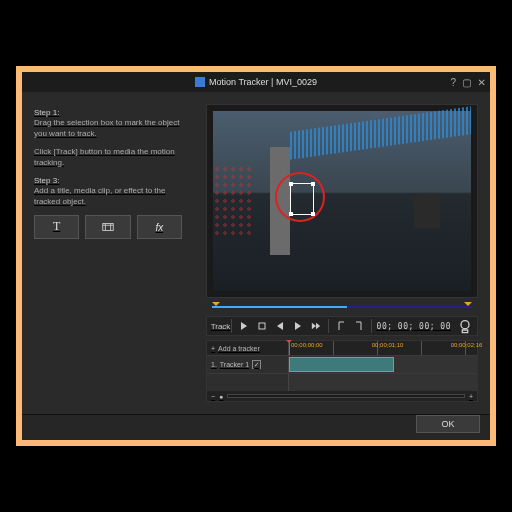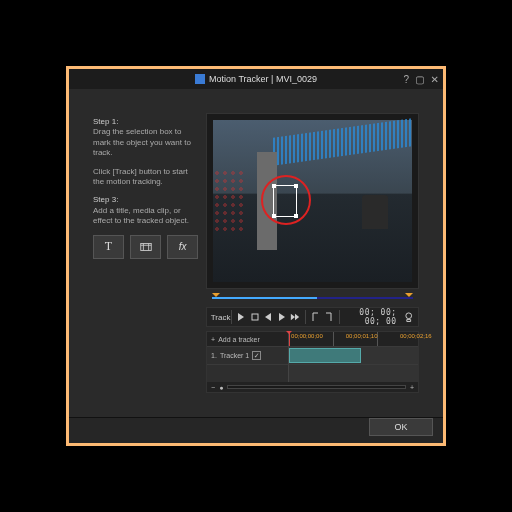--- a/index.html
+++ b/index.html
@@ -1,22 +1,22 @@
 <!DOCTYPE html>
 <html><head>
 <meta charset="utf-8">
 <style>
 * { box-sizing: border-box; margin: 0; padding: 0; font-family: "Segoe UI", Arial, sans-serif; }
 body { background: #000; width: 512px; height: 512px; display: flex; align-items: center; justify-content: center; }
-.window { width: 380px; height: 380px; background: #2a2a2a; border: 3px solid #fdba74; display: flex; flex-direction: column; position: relative; }
+.window { width: 480px; height: 380px; background: #2a2a2a; border: 6px solid #fdba74; display: flex; flex-direction: column; position: relative; }
 .titlebar { height: 20px; background: #1c1c1c; display: flex; align-items: center; justify-content: center; position: relative; font-size: 9px; color: #ddd; }
 .titlebar .ticon { width: 10px; height: 10px; background: #3a7bd5; margin-right: 4px; display: inline-block; }
 .titlebar .controls { position: absolute; right: 4px; display: flex; gap: 6px; color: #aaa; font-size: 10px; }
 .titlebar .controls span { cursor: default; }
-.body { flex: 1; display: flex; padding: 24px; gap: 8px; overflow: hidden; }
+.body { flex: 1; display: flex; padding: 12px; gap: 24px; overflow: hidden; text-decoration: underline; }
 .left { width: 148px; color: #ccc; font-size: 8px; line-height: 1.3; }
 .left .step-t { margin-top: 4px; }
 .left .step-d { color: #aaa; margin-bottom: 8px; }
 .btnrow { display: flex; gap: 6px; margin-top: 6px; }
 .btn3 { flex: 1; height: 24px; background: #3a3a3a; border: 1px solid #555; display: flex; align-items: center; justify-content: center; color: #ddd; font-size: 10px; font-style: italic; }
 .btn3.t { font-family: Georgia, serif; font-style: normal; font-size: 12px; }
 .btn3 svg { width: 14px; height: 14px; }
 .right { flex: 1; display: flex; flex-direction: column; gap: 4px; }
 .preview { flex: 1; background: #1a1a1a; position: relative; border: 1px solid #333; overflow: hidden; }
 .scene { position: absolute; inset: 6px; background: linear-gradient(180deg,#4b5d6f 0%,#3a4650 45%,#232a30 46%,#1a1f24 100%); }
@@ -67,21 +67,21 @@
     <div class="controls">
       <span>?</span>
       <span>▢</span>
       <span>✕</span>
     </div>
   </div>
   <div class="body">
     <div class="left">
       <div class="step-t">Step 1:</div>
       <div class="step-d">Drag the selection box to mark the object you want to track.</div>
-      <div class="step-d">Click [Track] button to start the motion tracking.</div>
+      <div class="step-d">Click [Track] button to media the motion tracking.</div>
       <div class="step-t">Step 3:</div>
       <div class="step-d">Add a title, media clip, or effect to the tracked object.</div>
       <div class="btnrow">
         <div class="btn3 t">T</div>
         <div class="btn3">
           <svg viewBox="0 0 16 16" stroke="#ccc" fill="none">
               <rect x="2" y="4" width="12" height="8"></rect>
               <path d="M2 6h12M5 4v8M11 4v8"></path>
             </svg>
         </div>

